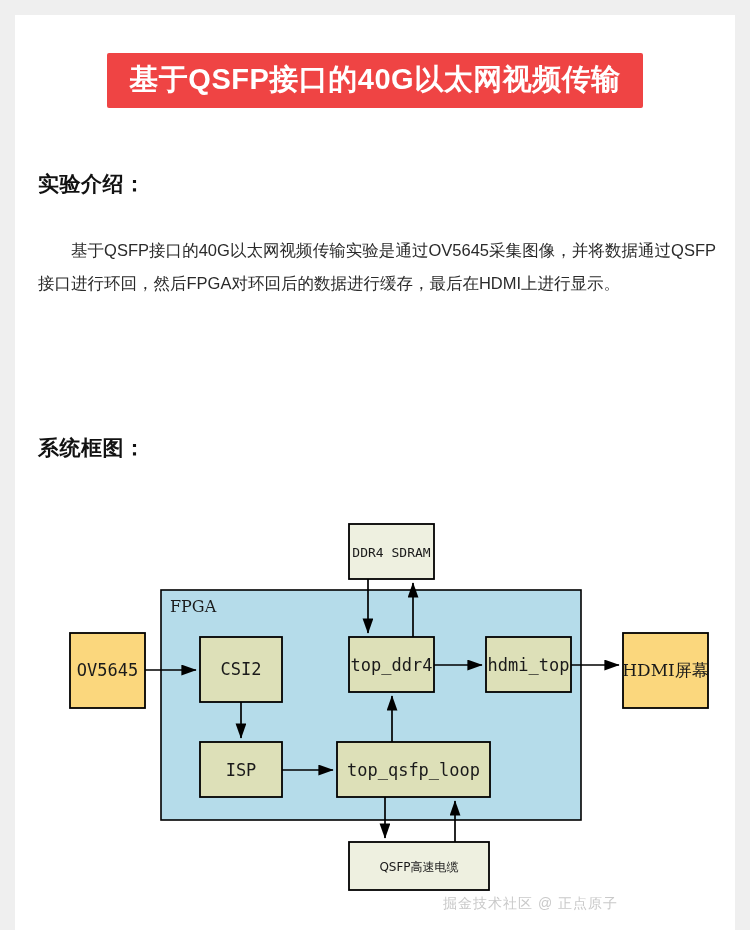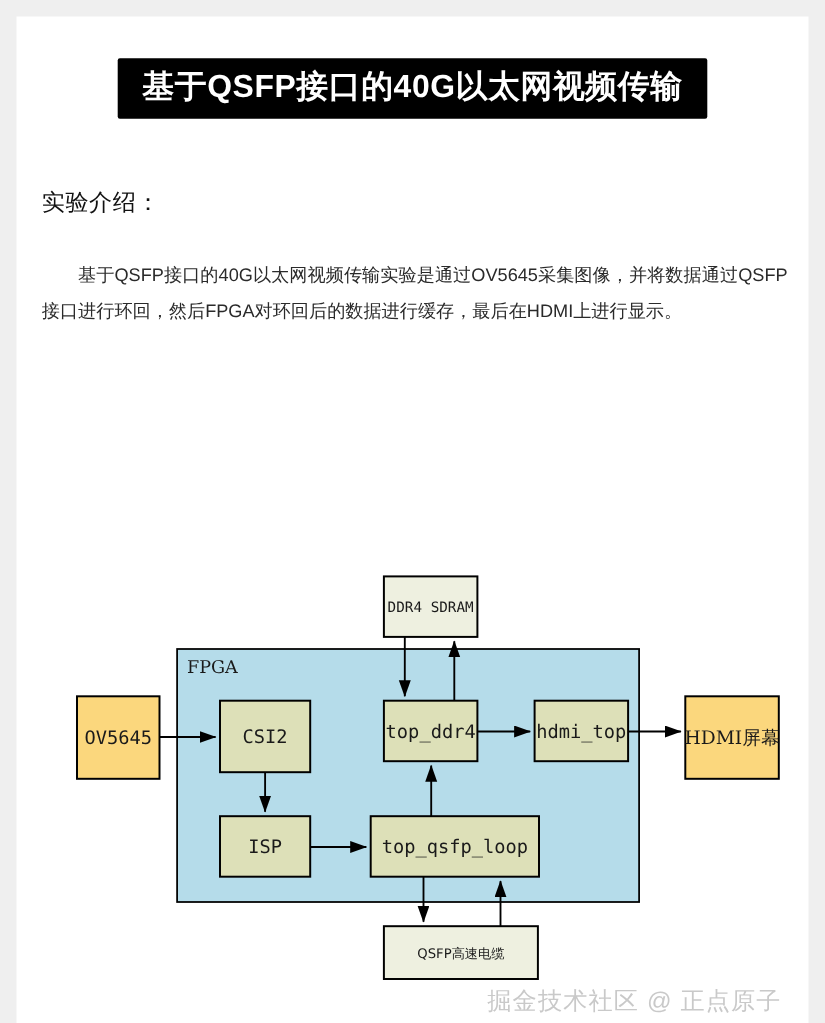--- a/index.html
+++ b/index.html
@@ -26,36 +26,36 @@
   
   .title-wrap {
     position: absolute;
     left: 0;
     top: 38px;
     width: 720px;
     text-align: center;
   }
   .title-banner {
     display: inline-block;
-    background: #000000;
+    background: #ef4444;
     color: #ffffff;
     font-family: "Liberation Sans", sans-serif;
     font-weight: bold;
     font-size: 29px;
     letter-spacing: 0.5px;
     padding: 10px 22px 12px 22px;
     line-height: 1.15;
     border-radius: 2px;
   }
 
   
   .sec-head {
     position: absolute;
     font-family: "Liberation Sans", sans-serif;
-    font-weight: normal;
+    font-weight: bold;
     font-size: 21px;
     color: #111111;
     letter-spacing: 0.5px;
   }
   #sec-intro { left: 23px; top: 155px; }
   #sec-block { left: 23px; top: 419px; }
 
   
   .para {
     position: absolute;
@@ -80,21 +80,21 @@
     width: 720px;
     height: 450px;
   }
   .diagram svg { display: block; }
 
   .wm {
     position: absolute;
     left: 428px;
     top: 880px;
     font-family: "Liberation Sans", sans-serif;
-    font-size: 22px;
+    font-size: 14px;
     color: #c9c9c9;
     letter-spacing: 1px;
     white-space: nowrap;
   }
 
   .node-label {
     font-family: "DejaVu Sans Mono", "Liberation Mono", monospace;
     font-size: 17px;
     fill: #1a1a1a;
   }
@@ -124,20 +124,21 @@
 
 <div class="page">
 
   <div class="title-wrap">
     <div class="title-banner">基于QSFP接口的40G以太网视频传输</div>
   </div>
 
   <div class="sec-head" id="sec-intro">实验介绍：</div>
   <div class="para" id="para-1">基于QSFP接口的40G以太网视频传输实验是通过OV5645采集图像，并将数据通过QSFP接口进行环回，然后FPGA对环回后的数据进行缓存，最后在HDMI上进行显示。</div>
 
+  <div class="sec-head" id="sec-block">系统框图：</div>
 
   <div class="diagram">
     <svg width="720" height="450" viewBox="0 0 720 450" xmlns="http://www.w3.org/2000/svg">
       <defs>
         <marker id="arrow" markerWidth="10" markerHeight="10" refX="8.6" refY="3.2" orient="auto" markerUnits="strokeWidth">
           <path d="M0,0 L0,6.4 L9,3.2 z" fill="#000000"></path>
         </marker>
       </defs>
 
       <rect x="146" y="110" width="420" height="230" fill="#b5dcea" stroke="#000000" stroke-width="1.6"></rect>

